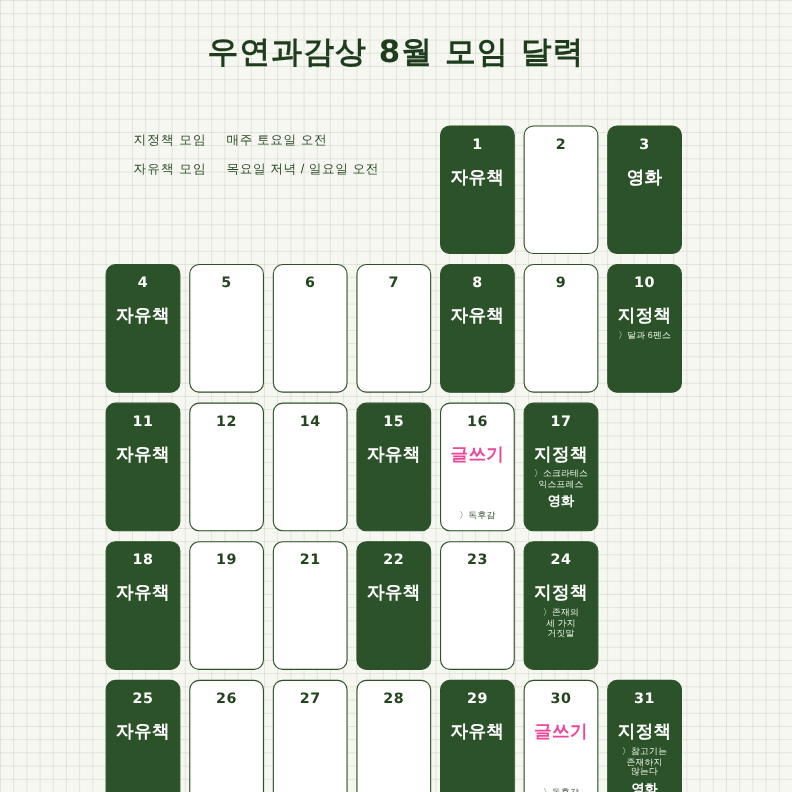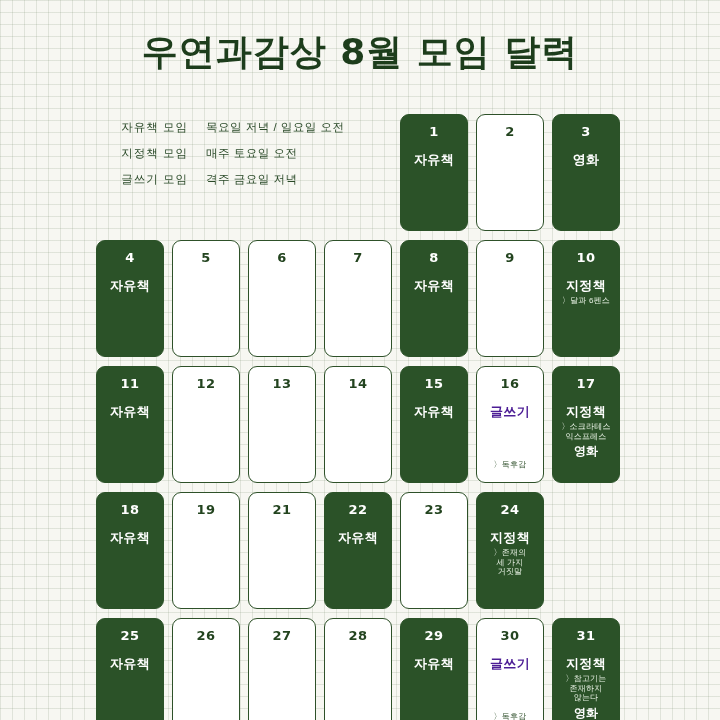--- a/index.html
+++ b/index.html
@@ -26,21 +26,21 @@
     height: 720px;
     box-sizing: border-box;
   }
 
   .title {
     position: absolute;
     top: 28px;
     left: 0;
     width: 720px;
     text-align: center;
-    font-size: 36px;
+    font-size: 28px;
     font-weight: bold;
     letter-spacing: 1px;
     color: #1d3d1c;
     font-family: "DejaVu Sans", sans-serif;
   }
 
   
   .legend {
     position: absolute;
     left: 96px;
@@ -110,28 +110,28 @@
   }
   .cell.plain .daynum { color: #23441f; }
   .cell.filled .daynum { color: #ffffff; }
 
   .events {
     margin-top: 13px;
     text-align: center;
     line-height: 1.25;
   }
   .ev-main {
-    font-size: 13px;
+    font-size: 16px;
     font-weight: bold;
     letter-spacing: 0.3px;
     display: block;
     margin-bottom: 2px;
   }
   .cell.filled .ev-main { color: #ffffff; }
-  .cell.plain .ev-main { color: #4c1d95; }
+  .cell.plain .ev-main { color: #ec4899; }
   .ev-sub {
     font-size: 8px;
     display: block;
     letter-spacing: 0.2px;
     line-height: 1.2;
     margin-bottom: 2px;
   }
   .cell.filled .ev-sub { color: #e7f0e3; }
   .cell.plain .ev-sub { color: #2c4d28; margin-top: 40px; }
   .ev-extra {
@@ -144,30 +144,26 @@
 </style>
 </head>
 <body>
 
 <div class="page">
 
   <div class="title">우연과감상 8월 모임 달력</div>
 
   <div class="legend">
       <div class="legend-row">
+        <div class="legend-name">지정책 모임</div>
+        <div class="legend-when">매주 토요일 오전</div>
+      </div>
+      <div class="legend-row">
         <div class="legend-name">자유책 모임</div>
         <div class="legend-when">목요일 저녁 / 일요일 오전</div>
-      </div>
-      <div class="legend-row">
-        <div class="legend-name">지정책 모임</div>
-        <div class="legend-when">매주 토요일 오전</div>
-      </div>
-      <div class="legend-row">
-        <div class="legend-name">글쓰기 모임</div>
-        <div class="legend-when">격주 금요일 저녁</div>
       </div>
     </div>
 
   <div class="grid">
       <div class="week">
         <div class="cell empty-slot"></div>
         <div class="cell empty-slot"></div>
         <div class="cell empty-slot"></div>
         <div class="cell empty-slot"></div>
         <div class="cell filled">
@@ -223,23 +219,20 @@
         <div class="cell filled">
           <div class="daynum">11</div>
           <div class="events">
             <span class="ev-main">자유책</span>
           </div>
         </div>
         <div class="cell plain">
           <div class="daynum">12</div>
         </div>
         <div class="cell plain">
-          <div class="daynum">13</div>
-        </div>
-        <div class="cell plain">
           <div class="daynum">14</div>
         </div>
         <div class="cell filled">
           <div class="daynum">15</div>
           <div class="events">
             <span class="ev-main">자유책</span>
           </div>
         </div>
         <div class="cell plain">
           <div class="daynum">16</div>

